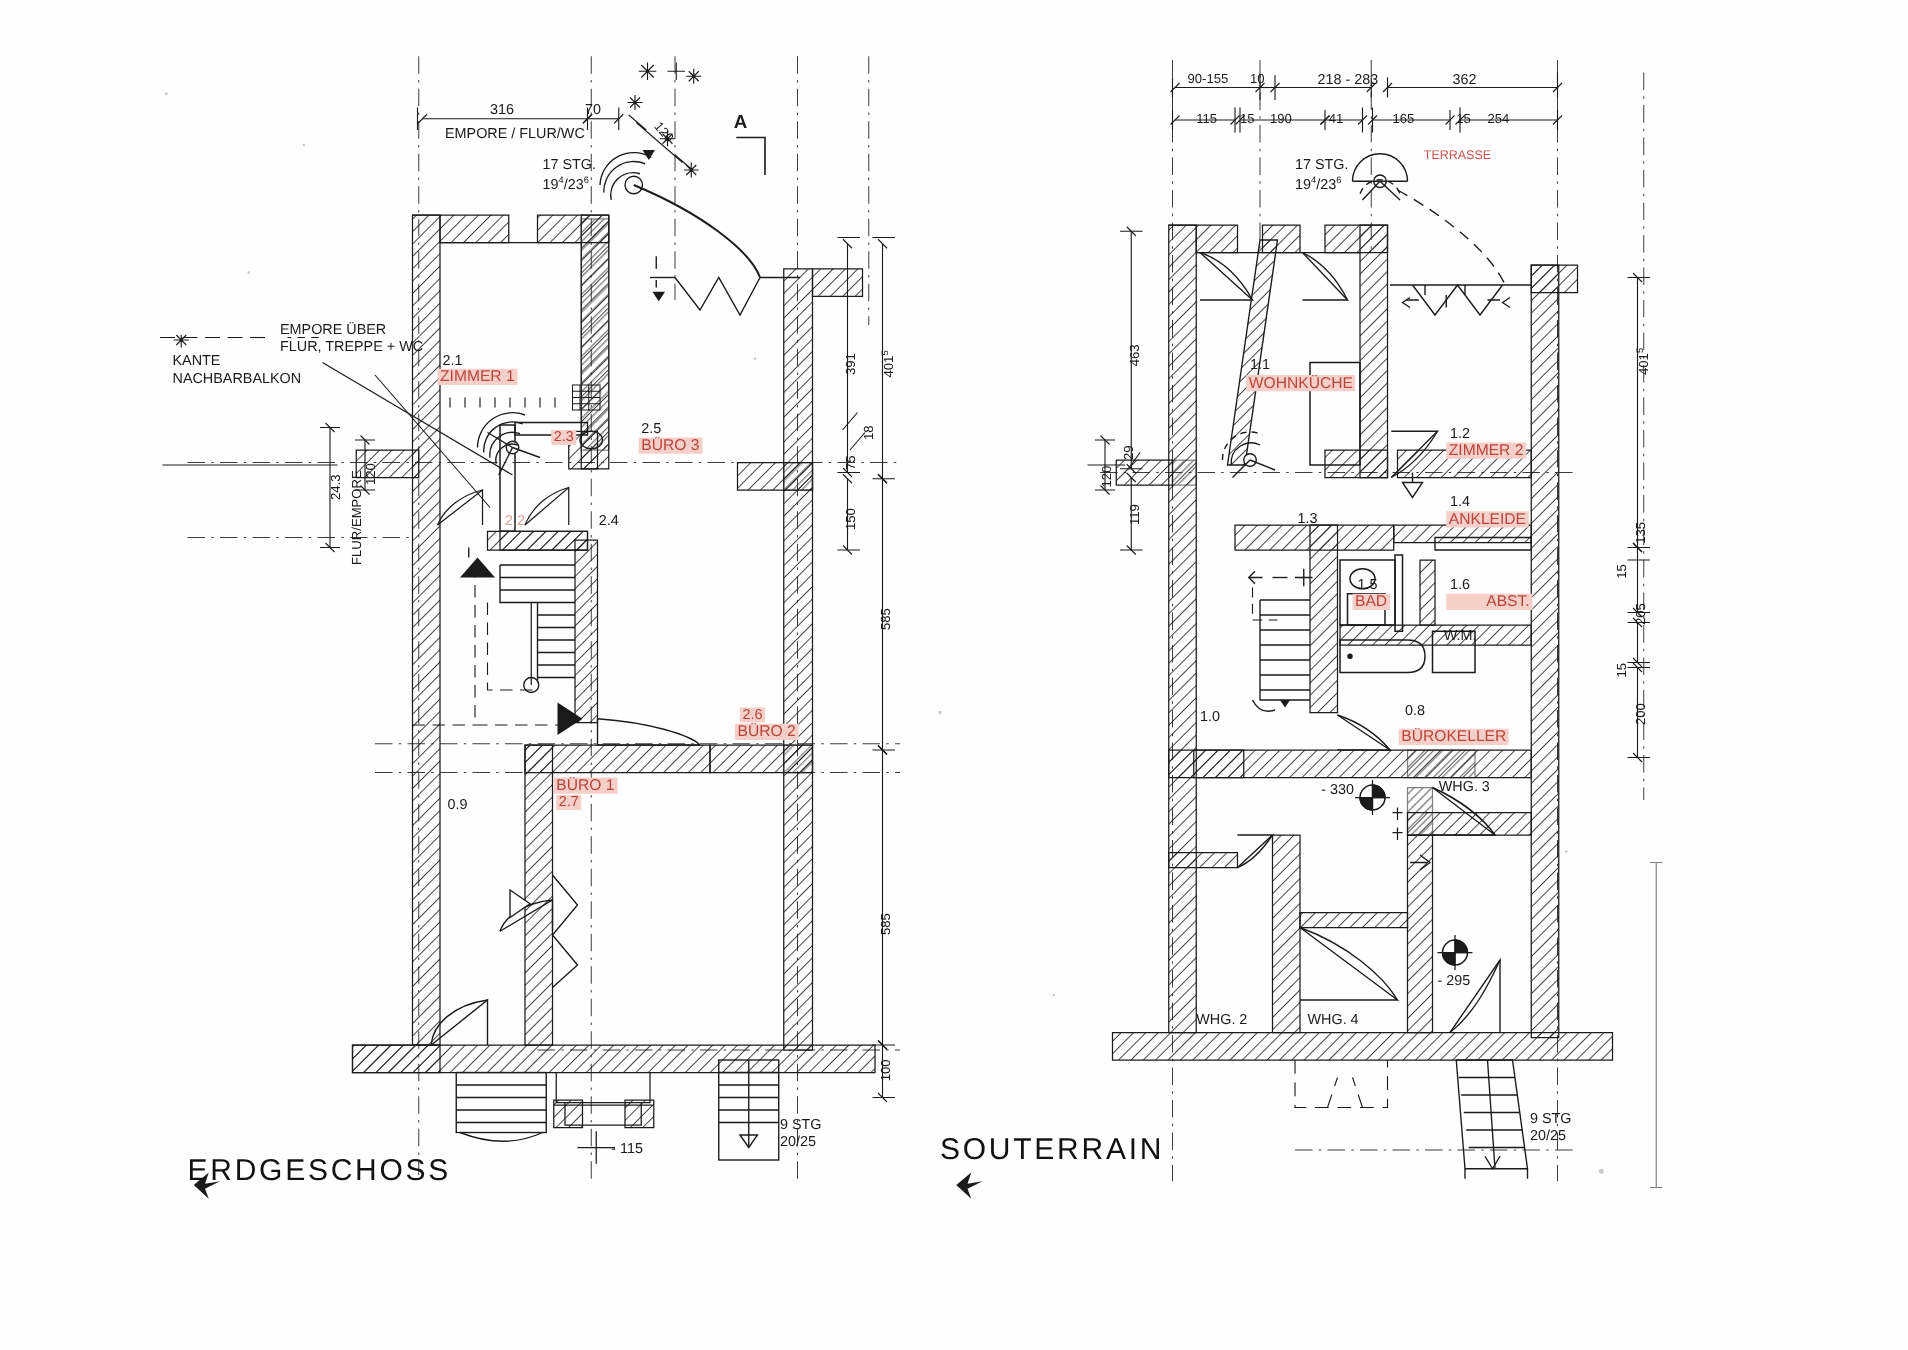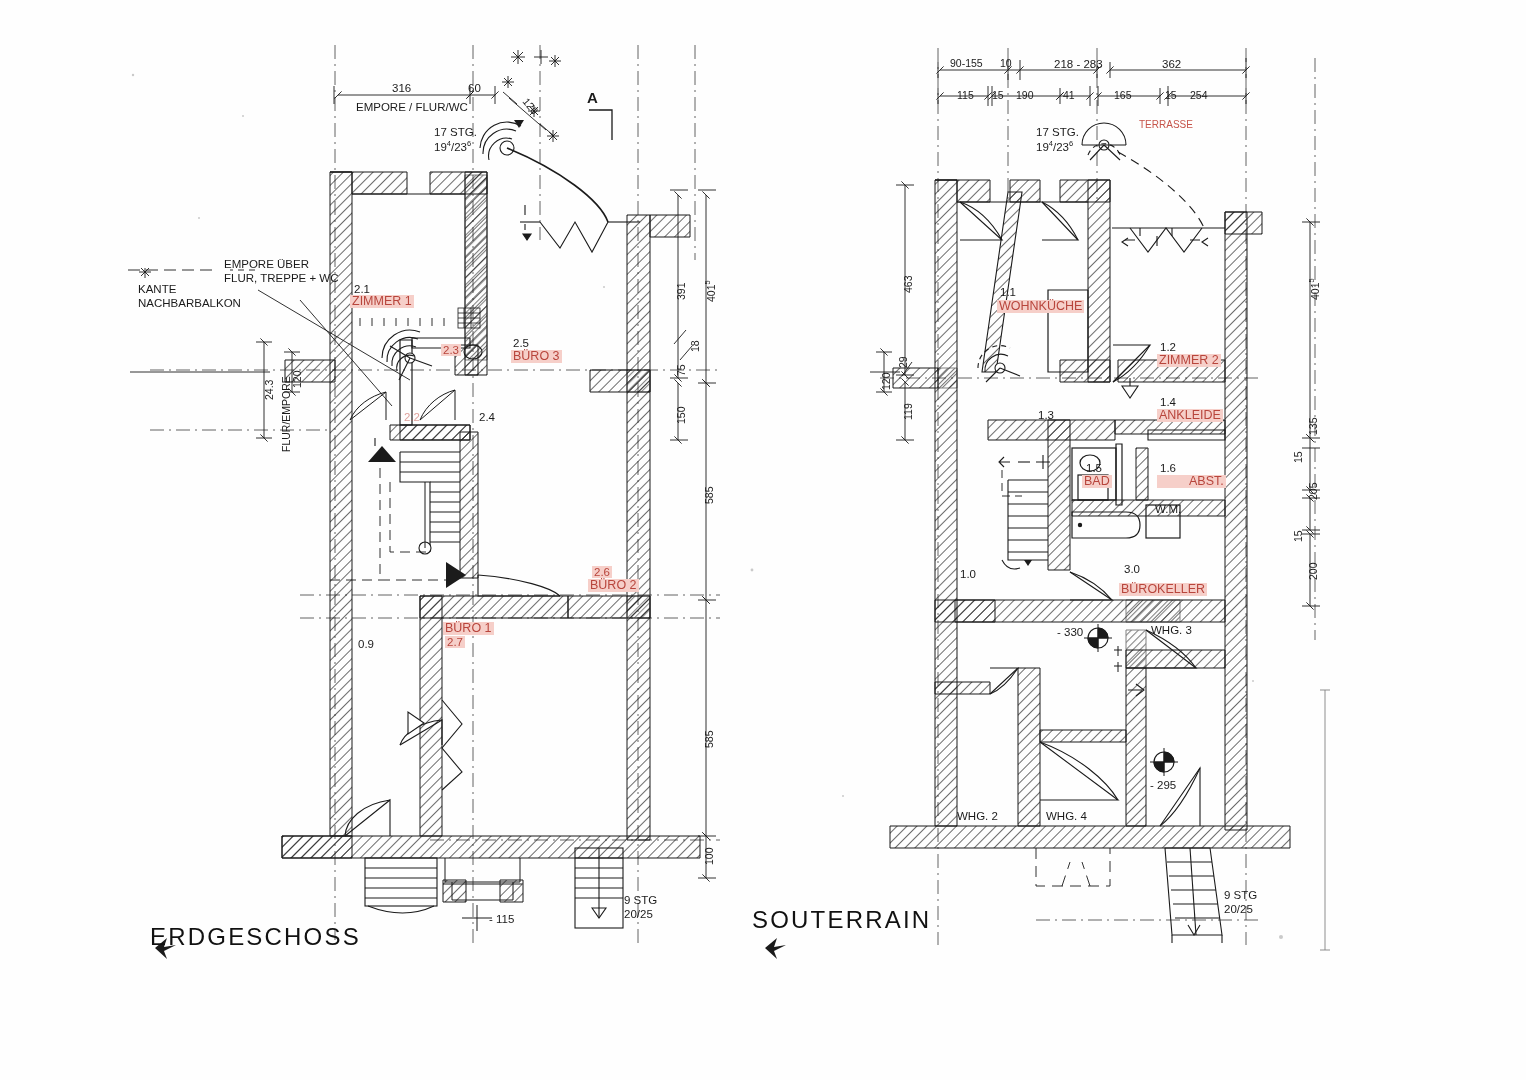--- a/index.html
+++ b/index.html
@@ -478,21 +478,21 @@
     <circle cx="843" cy="796" r="1"></circle>
           <circle cx="1253" cy="681" r="1"></circle>
   </g>
 
   </g>
 </svg>
 
 <div>
 
   <span class="lbl t11 blk" style="left:392px;top:82px;">316</span>
-  <span class="lbl t11 blk" style="left:468px;top:82px;">60</span>
+  <span class="lbl t11 blk" style="left:468px;top:82px;">70</span>
   <span class="lbl t10 blk" style="left:529px;top:96px;transform:rotate(50deg);transform-origin:left top;">120</span>
   <span class="lbl t11 blk" style="left:356px;top:101px;">EMPORE / FLUR/WC</span>
 
   <span class="lbl t11 blk" style="left:434px;top:126px;">17 STG.</span>
   <span class="lbl t11 blk" style="left:434px;top:140px;"><span>19</span><span class="sup">4</span><span>/23</span><span class="sup">6</span></span>
 
   <span class="lbl t15 bold blk" style="left:587px;top:90px;font-size:15px;">A</span>
 
   <span class="lbl t11 blk" style="left:138px;top:283px;">KANTE</span>
   <span class="lbl t11 blk" style="left:138px;top:297px;">NACHBARBALKON</span>
@@ -573,21 +573,21 @@
   <span class="lbl t12 redhl" style="left:1157px;top:409px;">ANKLEIDE</span>
 
   <span class="lbl t11 blk" style="left:1086px;top:462px;">1.5</span>
   <span class="lbl t12 redhl" style="left:1082px;top:475px;">BAD</span>
 
   <span class="lbl t11 blk" style="left:1160px;top:462px;">1.6</span>
   <span class="lbl t12 redhl" style="left:1157px;top:475px;padding-left:32px;">ABST.</span>
 
   <span class="lbl t11 blk" style="left:1155px;top:503px;">W.M.</span>
 
-  <span class="lbl t11 blk" style="left:1124px;top:563px;">3.0</span>
+  <span class="lbl t11 blk" style="left:1124px;top:563px;">0.8</span>
   <span class="lbl t12 redhl" style="left:1119px;top:583px;">BÜROKELLER</span>
 
   <span class="lbl t11 blk" style="left:960px;top:568px;">1.0</span>
 
   <span class="lbl t11 blk" style="left:1057px;top:626px;">- 330</span>
   <span class="lbl t11 blk" style="left:1150px;top:779px;">- 295</span>
 
   <span class="lbl t11 blk" style="left:1151px;top:624px;">WHG. 3</span>
   <span class="lbl t11 blk" style="left:957px;top:810px;">WHG. 2</span>
   <span class="lbl t11 blk" style="left:1046px;top:810px;">WHG. 4</span>

